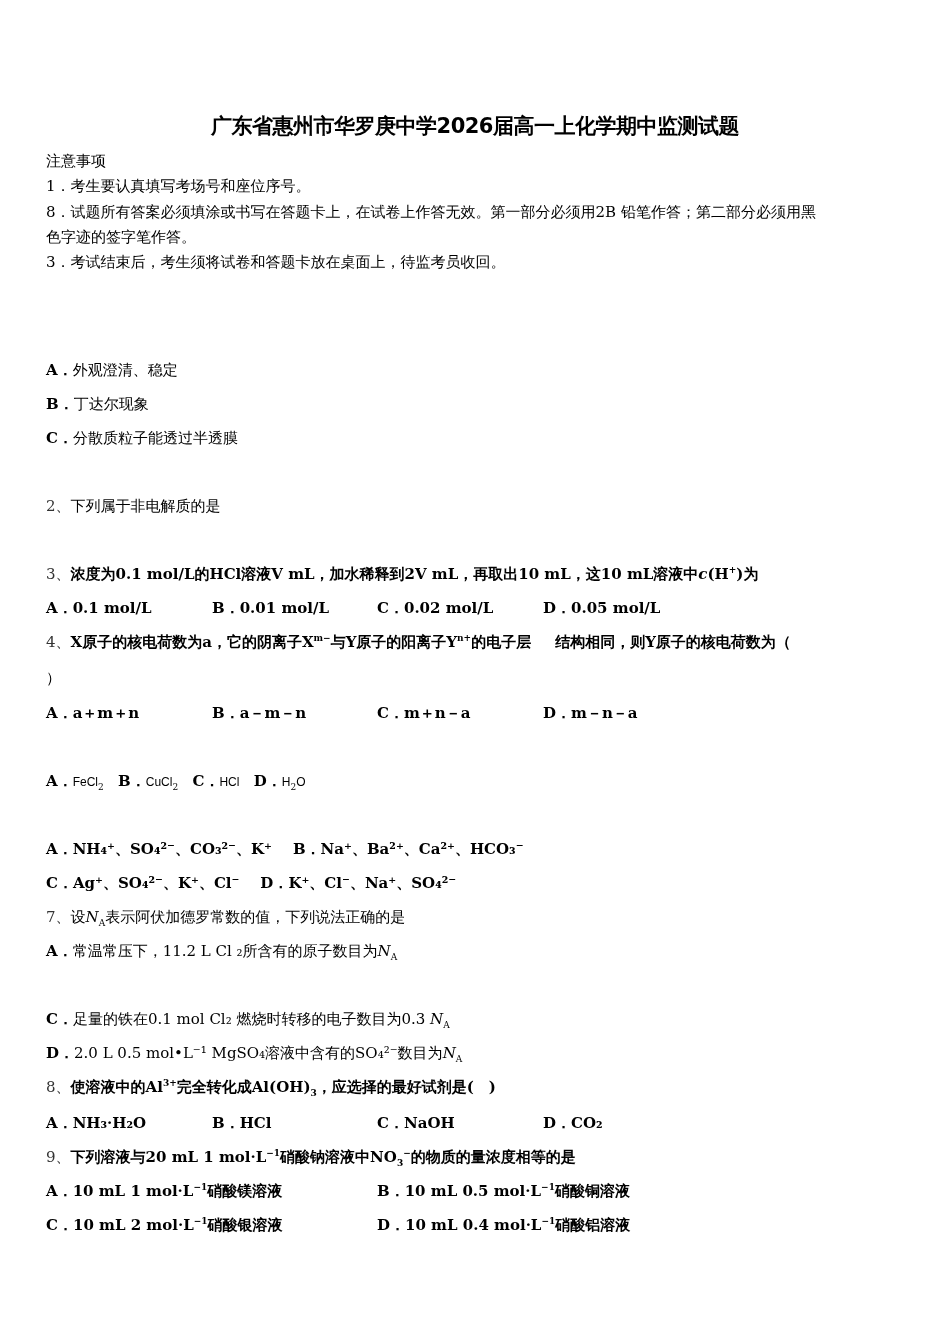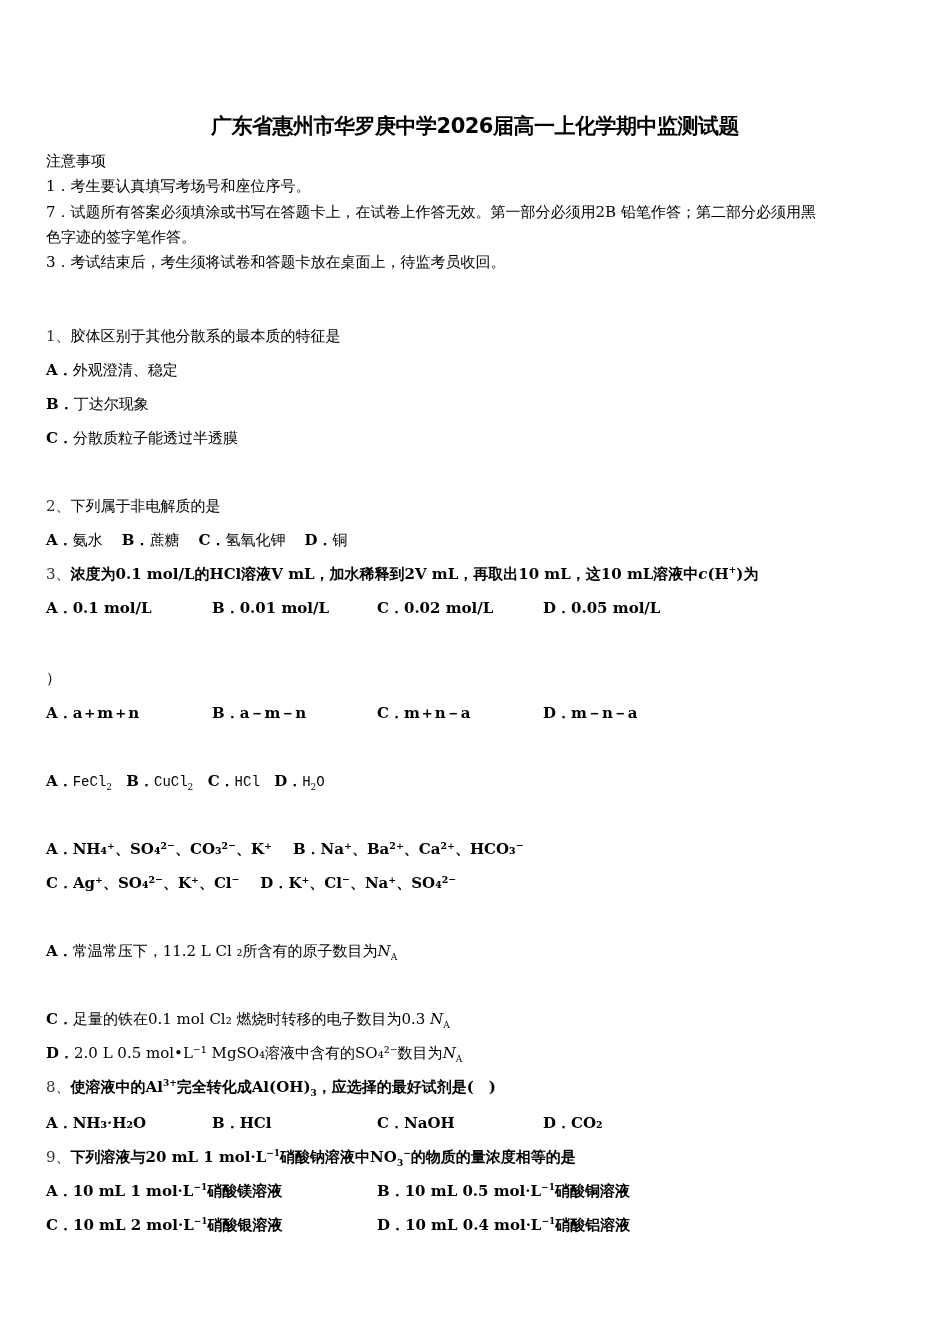--- a/index.html
+++ b/index.html
@@ -15,64 +15,58 @@
     font-weight: bold; font-size: 21px; letter-spacing: -0.5px;
   }
   .line {
     position: absolute; left: 46px; font-size: 15px; white-space: nowrap;
     line-height: 20px;
   }
   .b { font-weight: bold; }
   .opt { position: absolute; white-space: nowrap; }
   sup, sub { font-size: 9px; line-height: 0; }
   .qn { font-weight: normal; color: #333; }
-  .mono { font-family: Liberation Mono, monospace; font-size: 14px; }
+  .mono { font-family: Liberation Sans, sans-serif; font-size: 12px; }
   .it { font-style: italic; }
 </style>
 </head>
 <body>
 
 <div class="page">
 
   <div class="title">广东省惠州市华罗庚中学2026届高一上化学期中监测试题</div>
 
   <div class="line" style="top:151px">注意事项</div>
   <div class="line" style="top:176px">1．考生要认真填写考场号和座位序号。</div>
-  <div class="line" style="top:202px">7．试题所有答案必须填涂或书写在答题卡上，在试卷上作答无效。第一部分必须用2B 铅笔作答；第二部分必须用黑</div>
+  <div class="line" style="top:202px">8．试题所有答案必须填涂或书写在答题卡上，在试卷上作答无效。第一部分必须用2B 铅笔作答；第二部分必须用黑</div>
   <div class="line" style="top:227px">色字迹的签字笔作答。</div>
   <div class="line" style="top:252px">3．考试结束后，考生须将试卷和答题卡放在桌面上，待监考员收回。</div>
 
 
-  <div class="line" style="top:326px">
-    <span class="qn">1、</span><span>胶体区别于其他分散系的最本质的特征是</span>
-  </div>
   <div class="line" style="top:360px"><span class="b">A．</span><span>外观澄清、稳定</span></div>
   <div class="line" style="top:394px"><span class="b">B．</span><span>丁达尔现象</span></div>
   <div class="line" style="top:428px"><span class="b">C．</span><span>分散质粒子能透过半透膜</span></div>
 
   <div class="line" style="top:496px">
     <span class="qn">2、</span><span>下列属于非电解质的是</span>
-  </div>
-  <div class="line" style="top:530px">
-    <span><span class="b">A．</span><span>氨水</span></span>&nbsp;&nbsp;&nbsp;
-    <span><span class="b">B．</span><span>蔗糖</span></span>&nbsp;&nbsp;&nbsp;
-    <span><span class="b">C．</span><span>氢氧化钾</span></span>&nbsp;&nbsp;&nbsp;
-    <span><span class="b">D．</span><span>铜</span></span>
   </div>
 
   <div class="line b" style="top:564px">
     <span class="qn">3、</span><span>浓度为0.1 mol/L的HCl溶液V mL，加水稀释到2V mL，再取出10 mL，这10 mL溶液中</span><span class="it">c</span><span>(H</span><sup>+</sup><span>)为</span>
   </div>
   <div class="line b" style="top:598px; left:0; width:950px">
     <span class="opt" style="left:46px"><span>A．</span><span>0.1 mol/L</span></span>
     <span class="opt" style="left:212px"><span>B．</span><span>0.01 mol/L</span></span>
     <span class="opt" style="left:377px"><span>C．</span><span>0.02 mol/L</span></span>
     <span class="opt" style="left:543px"><span>D．</span><span>0.05 mol/L</span></span>
   </div>
 
+  <div class="line b" style="top:632px">
+    <span class="qn">4、</span><span>X原子的核电荷数为a，它的阴离子X</span><sup>m−</sup><span>与Y原子的阳离子Y</span><sup>n+</sup><span>的电子层</span><span style="display:inline-block;width:24px"></span><span>结构相同，则Y原子的核电荷数为（</span>
+  </div>
   <div class="line" style="top:668px">）</div>
   <div class="line b" style="top:703px; left:0; width:950px">
     <span class="opt" style="left:46px"><span>A．</span><span>a＋m＋n</span></span>
     <span class="opt" style="left:212px"><span>B．</span><span>a－m－n</span></span>
     <span class="opt" style="left:377px"><span>C．</span><span>m＋n－a</span></span>
     <span class="opt" style="left:543px"><span>D．</span><span>m－n－a</span></span>
   </div>
 
   <div class="line" style="top:771px">
     <span><span class="b">A．</span><span class="mono">FeCl</span><sub>2</sub></span>&nbsp;&nbsp;
@@ -83,20 +77,23 @@
 
   <div class="line b" style="top:839px">
     <span><span>A．</span><span>NH₄⁺、SO₄²⁻、CO₃²⁻、K⁺</span></span>&nbsp;&nbsp;&nbsp;
     <span><span>B．</span><span>Na⁺、Ba²⁺、Ca²⁺、HCO₃⁻</span></span>
   </div>
   <div class="line b" style="top:873px">
     <span><span>C．</span><span>Ag⁺、SO₄²⁻、K⁺、Cl⁻</span></span>&nbsp;&nbsp;&nbsp;
     <span><span>D．</span><span>K⁺、Cl⁻、Na⁺、SO₄²⁻</span></span>
   </div>
 
+  <div class="line" style="top:907px">
+    <span class="qn">7、</span><span>设</span><span class="it">N</span><sub>A</sub><span>表示阿伏加德罗常数的值，下列说法正确的是</span>
+  </div>
   <div class="line" style="top:941px"><span class="b">A．</span><span>常温常压下，11.2 L Cl ₂所含有的原子数目为</span><span class="it">N</span><sub>A</sub></div>
   <div class="line" style="top:1009px"><span class="b">C．</span><span>足量的铁在0.1 mol Cl₂ 燃烧时转移的电子数目为0.3 </span><span class="it">N</span><sub>A</sub></div>
   <div class="line" style="top:1043px"><span class="b">D．</span><span>2.0 L 0.5 mol•L⁻¹ MgSO₄溶液中含有的SO₄²⁻数目为</span><span class="it">N</span><sub>A</sub></div>
 
   <div class="line b" style="top:1077px">
     <span class="qn">8、</span><span>使溶液中的Al</span><sup>3+</sup><span>完全转化成Al(OH)</span><sub>3</sub><span>，应选择的最好试剂是(　)</span>
   </div>
   <div class="line b" style="top:1113px; left:0; width:950px">
     <span class="opt" style="left:46px"><span>A．</span><span>NH₃·H₂O</span></span>
     <span class="opt" style="left:212px"><span>B．</span><span>HCl</span></span>

